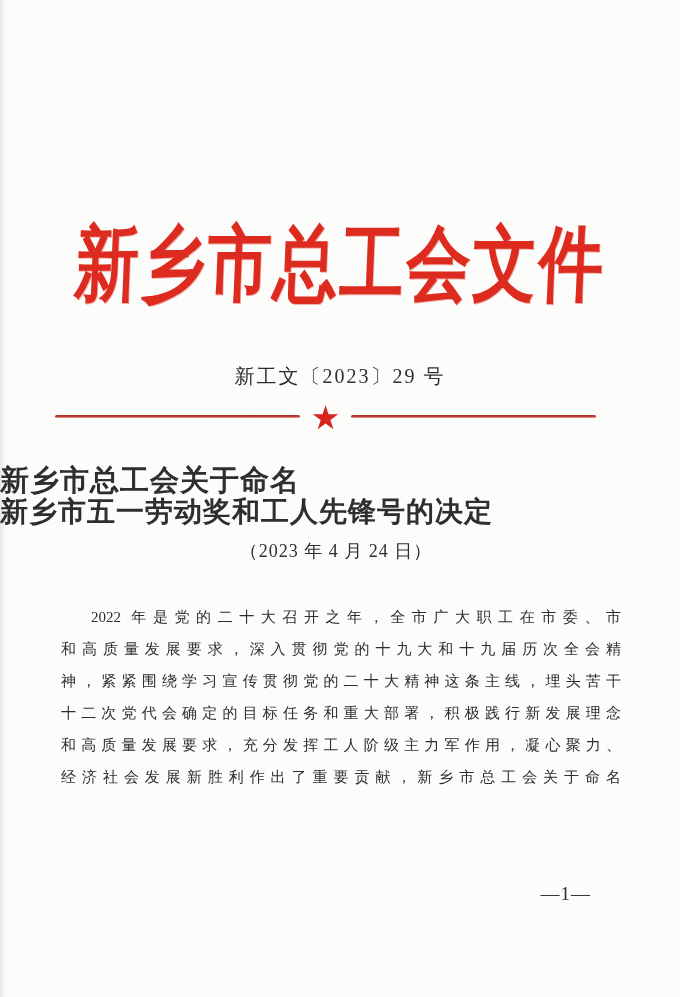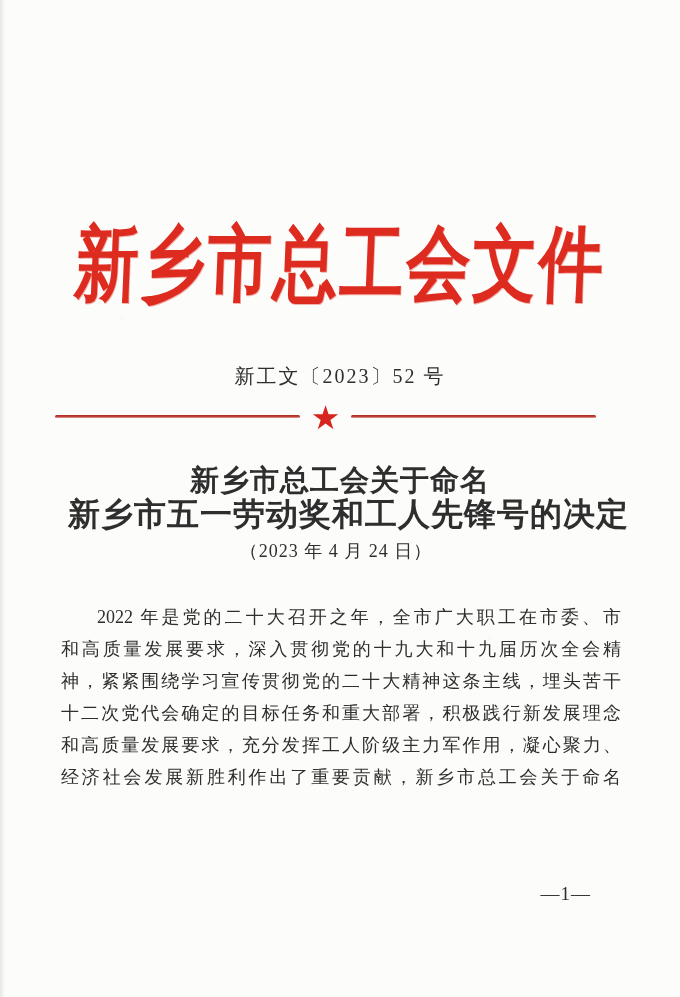--- a/index.html
+++ b/index.html
@@ -59,36 +59,36 @@
       rgba(200,74,64,0.25) 100%);
   }
   .divider .star {
     font-family: "DejaVu Sans", sans-serif;
     font-size: 33px;
     line-height: 30px;
     color: var(--color-star-red, #d6251e);
     padding: 0 11px;
     transform: translateY(2px);
   }
-  .doc-title { position: absolute; left: 0; right: 0; text-align: center; font-weight: bold; letter-spacing: 1px; }
+  .doc-title { position: absolute; left: 0; right: 0; text-align: left; font-weight: bold; letter-spacing: 1px; }
   .doc-title.line1 { top: 461px; font-size: 29px; }
-  .doc-title.line2 { top: 493px; font-size: 32px; padding-left: 17px; }
+  .doc-title.line2 { top: 493px; font-size: 28px; }
   .doc-date {
     position: absolute;
     top: 539px; left: 0; right: 8px;
     text-align: center;
     font-size: 18px;
     letter-spacing: 1px;
   }
   .body-text {
     position: absolute;
     top: 601px; left: 61px; width: 560px;
   }
   .body-line {
-    font-size: 18px;
+    font-size: 15px;
     line-height: 32px;
     height: 32px;
     white-space: nowrap;
     text-align: justify;
     text-align-last: justify;
     overflow: hidden;
   }
   .body-line.indent { text-indent: 2em; }
   .page-number {
     position: absolute;
@@ -100,21 +100,21 @@
 </head>
 <body>
 
 <div class="page">
   <div class="scan-edge"></div>
 
   <div class="banner">
     <span class="banner-text">新乡市总工会文件</span>
   </div>
 
-  <div class="doc-number">新工文〔2023〕52 号</div>
+  <div class="doc-number">新工文〔2023〕29 号</div>
 
   <div class="divider">
     <div class="rule"></div>
     <div class="star">★</div>
     <div class="rule"></div>
   </div>
 
   <div class="doc-title line1">新乡市总工会关于命名</div>
 
   <div class="doc-title line2">新乡市五一劳动奖和工人先锋号的决定</div>

